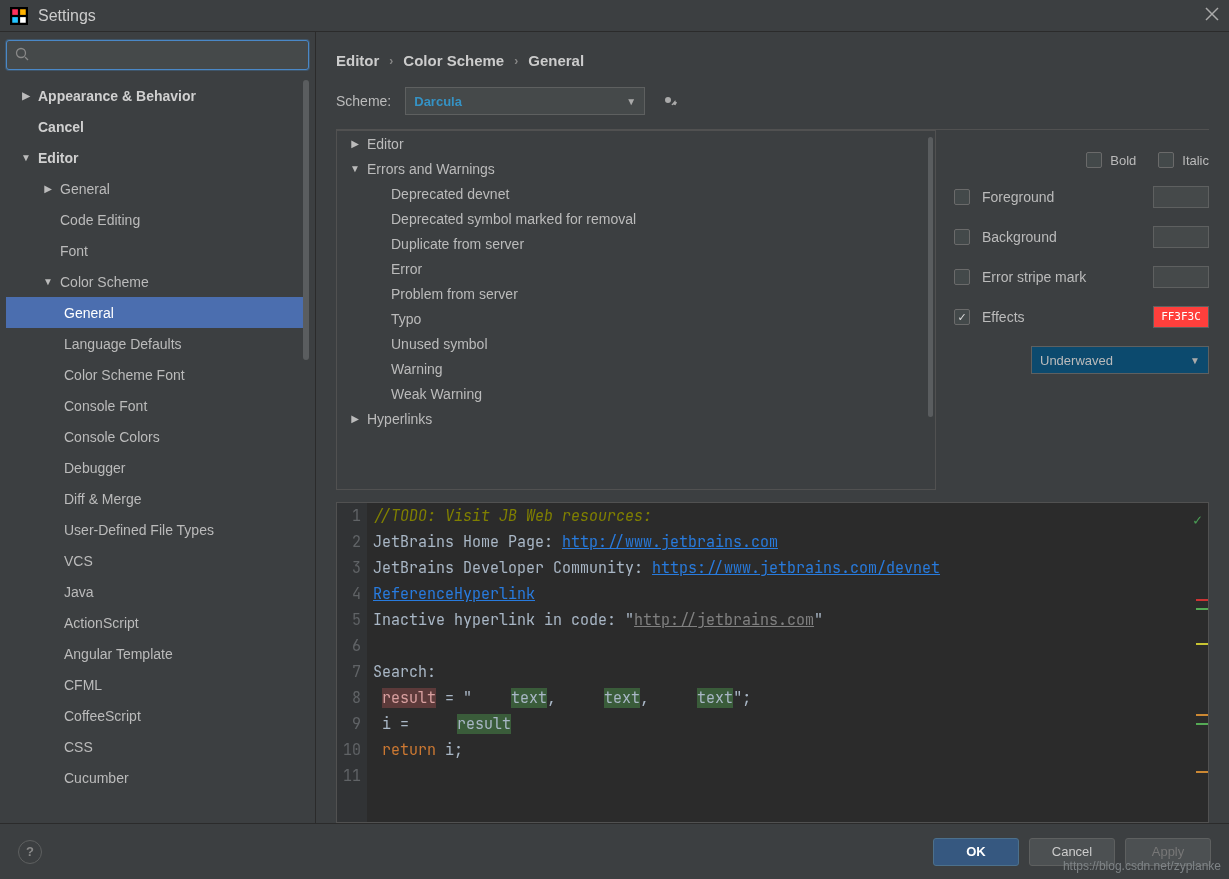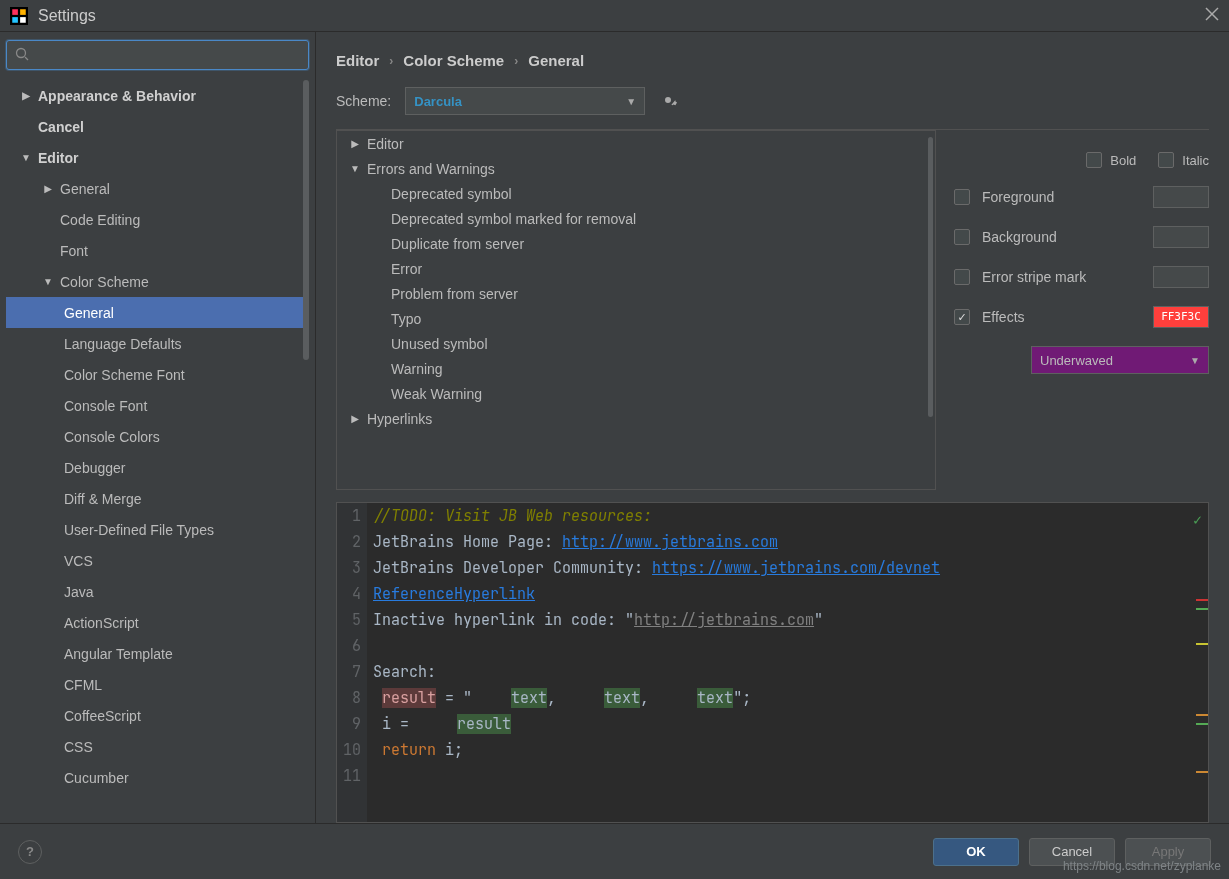--- a/index.html
+++ b/index.html
@@ -155,21 +155,21 @@
   .prop-label { font-size: 14px; color:#bbb; flex:1; }
   .swatch {
     width: 56px; height: 22px;
     border: 1px solid #5e6060;
     background: #45494a;
   }
   .swatch.red { background: #FF3F3C; color:#fff; text-align:center; font-size:11px; line-height:20px; font-family: monospace; }
   .effects-select {
     width: 178px; height: 28px;
     border: 1px solid #5e6060;
-    background: #701a75;
+    background: #0c4a6e;
     color: #bbb;
     display: flex; align-items: center; padding: 0 8px;
     margin-left: auto;
   }
   .effects-select .chev { margin-left:auto; font-size:10px; color:#aaa; }
 
   
   .preview {
     margin-top: 12px;
     flex: 1;
@@ -374,21 +374,21 @@
         <div class="cat-scroll"></div>
       <div class="cat-item" style="padding-left: 12px;">
             <span class="cat-arrow">▶</span>
             <span>Editor</span>
           </div>
           <div class="cat-item" style="padding-left: 12px;">
             <span class="cat-arrow">▼</span>
             <span>Errors and Warnings</span>
           </div>
           <div class="cat-item" style="padding-left: 54px;">
-            <span>Deprecated symbol</span>
+            <span>Deprecated devnet</span>
           </div>
           <div class="cat-item" style="padding-left: 54px;">
             <span>Deprecated symbol marked for removal</span>
           </div>
           <div class="cat-item" style="padding-left: 54px;">
             <span>Duplicate from server</span>
           </div>
           <div class="cat-item" style="padding-left: 54px;">
             <span>Error</span>
           </div>

